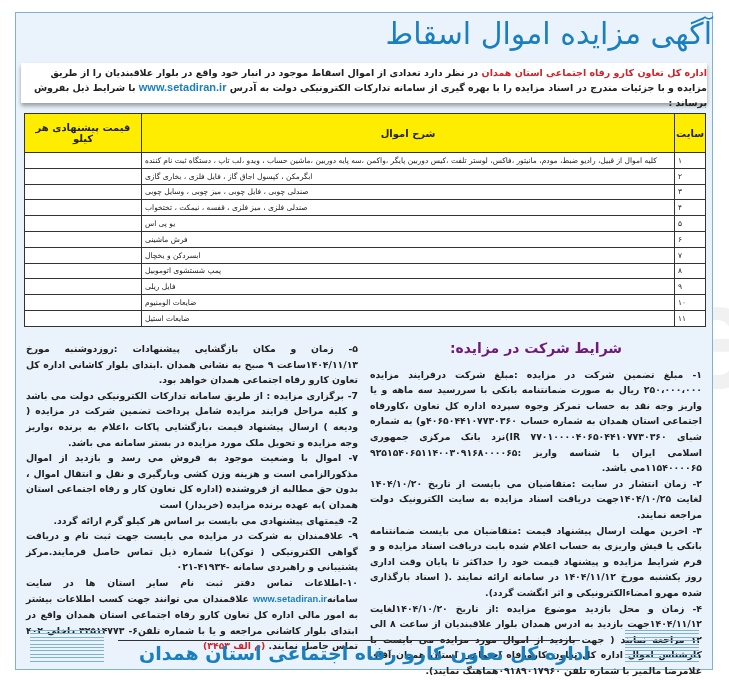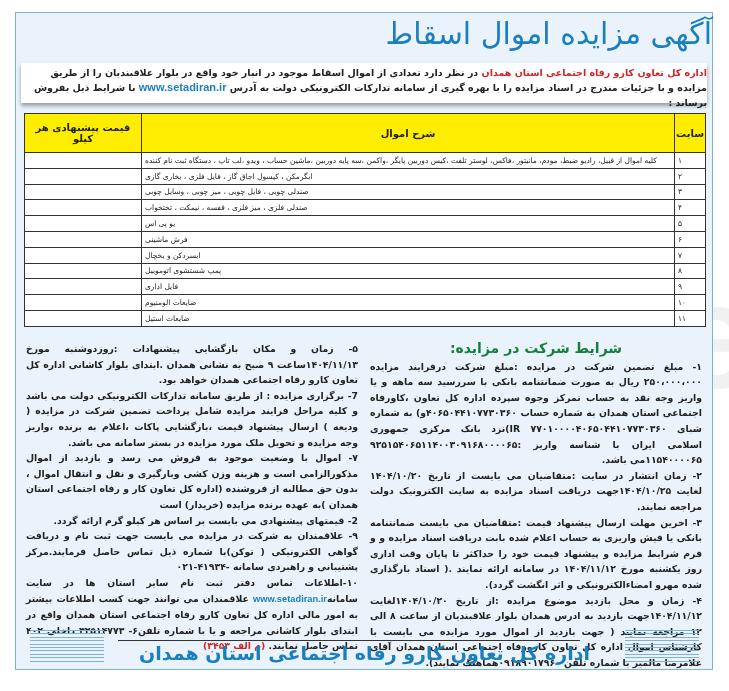--- a/index.html
+++ b/index.html
@@ -9,21 +9,21 @@
   .intro { position:absolute; top:50px; left:5px; right:5px; height:40px; background:#ffffff; box-shadow:0 3px 4px rgba(0,0,0,0.35); direction:rtl; text-align:right; font-size:9.5px; line-height:15px; padding:2px 0; box-sizing:border-box; font-weight:bold; color:#222; }
   .intro .red { color:#d0242a; }
   .intro .url { color:#1a7fbf; font-family:"Liberation Sans", sans-serif; font-size:11px; }
   table.items { position:absolute; top:100px; left:8px; width:682px; border-collapse:collapse; direction:rtl; background:#fff; font-size:7.5px; }
   table.items th { background:#ffed00; height:36px; font-size:10px; font-weight:bold; border:1px solid #333; color:#222; }
   table.items td { border:1px solid #333; height:14.8px; text-align:left; padding:0 3px; color:#222; }
   .col-idx { width:22px; }
   .col-price { width:114px; }
   .conditions { position:absolute; top:328px; left:4px; right:4px; display:flex; direction:rtl; }
   .col { width:50%; direction:rtl; text-align:justify; font-size:9.3px; line-height:15.6px; font-weight:bold; color:#222; padding:0 6px; box-sizing:border-box; }
-  .cond-title { text-align:center; color:#15803d; font-size:14px; font-weight:bold; margin-bottom:2px; }
+  .cond-title { text-align:center; color:#701a75; font-size:14px; font-weight:bold; margin-bottom:10px; }
   .url2 { color:#1a7fbf; font-family:"Liberation Sans", sans-serif; }
   .code { color:#d0242a; }
   .footer-rule { position:absolute; top:640px; left:118px; width:462px; height:1px; background:#333; }
   .footer-title { position:absolute; top:642px; left:0; right:0; text-align:center; font-weight:bold; font-size:19px; color:#1a7fbf; direction:rtl; }
   .lines { position:absolute; top:630px; width:74px; height:34px; background:repeating-linear-gradient(to bottom, #7fb2cc 0 1px, transparent 1px 3.4px); }
   .watermark { position:absolute; left:60px; top:250px; width:620px; height:200px; font-size:150px; font-weight:bold; color:rgba(200,200,200,0.25); font-family:"Liberation Sans", sans-serif; pointer-events:none; }
 </style>
 </head>
 <body>
 
@@ -80,21 +80,21 @@
           <td>ابسردکن و یخچال</td>
           <td></td>
         </tr>
         <tr>
           <td>۸</td>
           <td>پمپ شستشوی اتوموبیل</td>
           <td></td>
         </tr>
         <tr>
           <td>۹</td>
-          <td>فایل اداری</td>
+          <td>فایل ریلی</td>
           <td></td>
         </tr>
         <tr>
           <td>۱۰</td>
           <td>ضایعات الومنیوم</td>
           <td></td>
         </tr>
         <tr>
           <td>۱۱</td>
           <td>ضایعات استیل</td>

